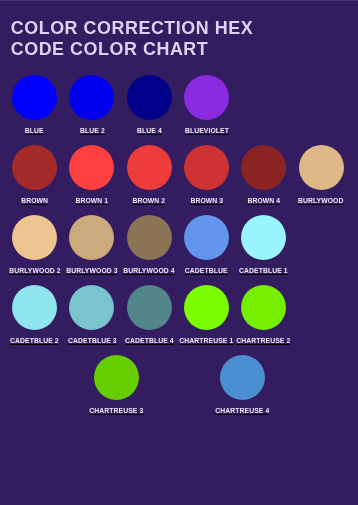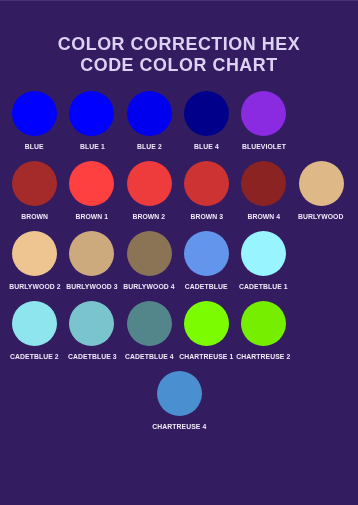--- a/index.html
+++ b/index.html
@@ -19,22 +19,22 @@
     position: relative;
     width: 358px;
     height: 505px;
     background: #331c60;
     box-sizing: border-box;
     border-top: 1px solid #4a3175;
   }
 
   
   #chart-header {
-    padding-top: 32px;
-    text-align: center;
+    padding-top: 16px;
+    text-align: left;
   }
   .title-line {
     display: block;
     color: #ded2f2;
     font-family: "Liberation Sans Narrow", "Liberation Sans", sans-serif;
     font-size: 19px;
     font-weight: bold;
     letter-spacing: 0.6px;
     line-height: 21px;
     transform: scaleX(0.94);
@@ -49,20 +49,21 @@
     display: flex;
     flex-direction: column;
     gap: 0px;
   }
   .swatch-row {
     display: flex;
     flex-direction: row;
     justify-content: flex-start;
     align-items: flex-start;
     height: 70px;
+    text-decoration: underline;
   }
   .swatch-row.centered {
     justify-content: center;
     gap: 56px;
   }
   .swatch-cell {
     width: 57.3px;
     display: flex;
     flex-direction: column;
     align-items: center;
@@ -101,24 +102,20 @@
     <span class="title-line">CODE COLOR CHART</span>
   </div>
 
   <div id="swatch-grid">
       <div class="swatch-row">
         <div class="swatch-cell">
           <span class="swatch-dot" title="#0000FF" style="background: rgb(0, 0, 255);"></span>
           <span class="swatch-label">BLUE</span>
         </div>
         <div class="swatch-cell">
-          <span class="swatch-dot" title="#0000FF" style="background: rgb(0, 0, 255);"></span>
-          <span class="swatch-label">BLUE 1</span>
-        </div>
-        <div class="swatch-cell">
           <span class="swatch-dot" title="#0000EE" style="background: rgb(0, 0, 238);"></span>
           <span class="swatch-label">BLUE 2</span>
         </div>
         <div class="swatch-cell">
           <span class="swatch-dot" title="#00008B" style="background: rgb(0, 0, 139);"></span>
           <span class="swatch-label">BLUE 4</span>
         </div>
         <div class="swatch-cell">
           <span class="swatch-dot" title="#8A2BE2" style="background: rgb(138, 43, 226);"></span>
           <span class="swatch-label">BLUEVIOLET</span>
@@ -189,19 +186,23 @@
           <span class="swatch-dot" title="#7CFC00" style="background: rgb(124, 252, 0);"></span>
           <span class="swatch-label">CHARTREUSE 1</span>
         </div>
         <div class="swatch-cell">
           <span class="swatch-dot" title="#76EE00" style="background: rgb(118, 238, 0);"></span>
           <span class="swatch-label">CHARTREUSE 2</span>
         </div>
       </div>
       <div class="swatch-row centered">
         <div class="swatch-cell">
+          <span class="swatch-dot" title="#66CD00" style="background: rgb(102, 205, 0);"></span>
+          <span class="swatch-label">CHARTREUSE 3</span>
+        </div>
+        <div class="swatch-cell">
           <span class="swatch-dot" title="#4A90D0" style="background: rgb(74, 144, 208);"></span>
           <span class="swatch-label">CHARTREUSE 4</span>
         </div>
       </div>
     </div>
 
 </div>
 
 </body></html>

